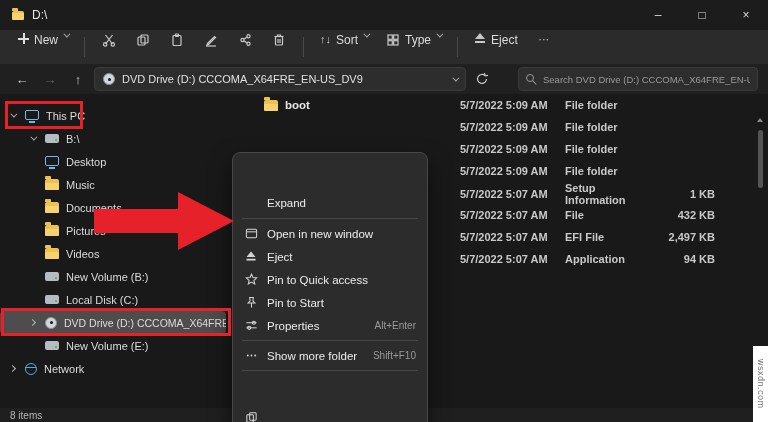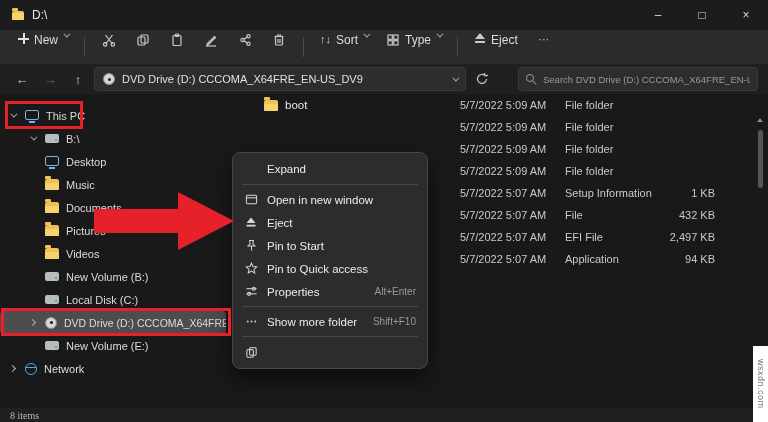--- a/index.html
+++ b/index.html
@@ -67,35 +67,35 @@
   .icon-search { display:inline-block; width:11px; height:11px; position:relative; flex:none; }
   .icon-search::before { content:""; position:absolute; top:0; left:0; width:6px; height:6px; border:1.4px solid #9a9a9a; border-radius:50%; }
   .icon-search::after { content:""; position:absolute; width:4.5px; height:1.4px; background:#9a9a9a; transform:rotate(45deg); right:0.5px; bottom:1.5px; }
 
   
   .filearea { flex:1; position:relative; padding-left:8px; }
   .fl-grid { display:grid; grid-template-columns:224px 105px 92px 76px; align-items:center; }
   .fl-header { height:24px; color:#bdbdbd; font-size:11.5px; position:relative; }
   .fl-header .hname { padding-left:48px; position:relative; }
   .sort-caret { position:absolute; top:-7px; left:62px; border-left:3.5px solid transparent; border-right:3.5px solid transparent; border-bottom:4px solid #bdbdbd; }
-  .fl-row { height:22px; font-size:11.5px; color:#e6e6e6; }
+  .fl-row { height:22px; font-size:11.5px; color:#e6e6e6;font-weight:bold; }
   .fl-row .cname { padding-left:28px; display:flex; align-items:center; gap:7px; white-space:nowrap; }
   .fl-row .cdate, .fl-row .ctype { color:#c9c9c9; font-size:11px; }
   .fl-row .csize { color:#c9c9c9; font-size:11px; text-align:right; padding-right:18px; }
   .scrolltrack { position:absolute; top:24px; bottom:6px; right:3px; width:9px; }
   .sb-up { position:absolute; top:0; left:1px; border-left:3.5px solid transparent; border-right:3.5px solid transparent; border-bottom:4.5px solid #8a8a8a; }
   .sb-thumb { position:absolute; top:12px; left:2px; width:5px; height:58px; background:#555; border-radius:3px; }
 
   
-  .statusbar { position:absolute; left:0; right:0; bottom:0; height:14px; background:#1f1f1f; display:flex; align-items:center; padding-left:10px; font-size:10px; color:#b8b8b8;font-family:Liberation Serif, serif; }
+  .statusbar { position:absolute; left:0; right:0; bottom:0; height:14px; background:#1f1f1f; display:flex; align-items:center; padding-left:10px; font-size:10px; color:#b8b8b8; }
 
   
   .ctx { position:absolute; left:232px; top:152px; width:196px; background:#2c2c2c; border:1px solid #474747; border-radius:8px; padding:4px; box-shadow:0 10px 22px rgba(0,0,0,.55); z-index:6; }
   .cm-item { height:23px; display:flex; align-items:center; gap:9px; padding:0 7px; border-radius:4px; font-size:11.5px; color:#ececec; }
-  .cm-item.tall { height:24px; }
+  .cm-item.tall { height:24px;margin-top:34px; }
   .cm-icon { width:14px; height:14px; flex:none; display:flex; align-items:center; justify-content:center; }
   .cm-shortcut { margin-left:auto; color:#9a9a9a; font-size:10px; }
   .cm-sep { height:1px; background:#474747; margin:3px 5px; }
   svg.mico { width:13px; height:13px; stroke:#d5d5d5; stroke-width:1.1; fill:none; }
   svg.mico .fill { fill:#d5d5d5; stroke:none; }
   .cm-icon .icon-eject { transform:scale(.9); }
   .cm-icon .icon-eject::before { border-bottom-color:#d5d5d5; }
   .cm-icon .icon-eject::after { background:#d5d5d5; }
 
   
@@ -387,34 +387,34 @@
     <div class="cm-item">
       <span class="cm-icon">
           <span class="icon-eject"></span>
         </span>
       <span>Eject</span>
       <span class="cm-shortcut"></span>
     </div>
     <div class="cm-item">
       <span class="cm-icon">
           <svg class="mico" viewBox="0 0 14 14">
+            <polygon points="7,1.2 8.6,4.8 12.6,5.2 9.6,7.9 10.5,11.8 7,9.7 3.5,11.8 4.4,7.9 1.4,5.2 5.4,4.8"></polygon>
+          </svg>
+        </span>
+      <span>Pin to Quick access</span>
+      <span class="cm-shortcut"></span>
+    </div>
+    <div class="cm-item">
+      <span class="cm-icon">
+          <svg class="mico" viewBox="0 0 14 14">
             <path d="M5 1.5 h4 l-.5 3.8 2.2 2.2 H3.3 l2.2 -2.2 z"></path>
             <line x1="7" y1="7.5" x2="7" y2="12.5"></line>
           </svg>
         </span>
       <span>Pin to Start</span>
-      <span class="cm-shortcut"></span>
-    </div>
-    <div class="cm-item">
-      <span class="cm-icon">
-          <svg class="mico" viewBox="0 0 14 14">
-            <polygon points="7,1.2 8.6,4.8 12.6,5.2 9.6,7.9 10.5,11.8 7,9.7 3.5,11.8 4.4,7.9 1.4,5.2 5.4,4.8"></polygon>
-          </svg>
-        </span>
-      <span>Pin to Quick access</span>
       <span class="cm-shortcut"></span>
     </div>
     <div class="cm-item">
       <span class="cm-icon">
           <svg class="mico" viewBox="0 0 14 14">
             <line x1="1.5" y1="4" x2="12.5" y2="4"></line>
             <circle cx="9.5" cy="4" r="1.7"></circle>
             <line x1="1.5" y1="9.5" x2="12.5" y2="9.5"></line>
             <circle cx="4.5" cy="9.5" r="1.7"></circle>
           </svg>

